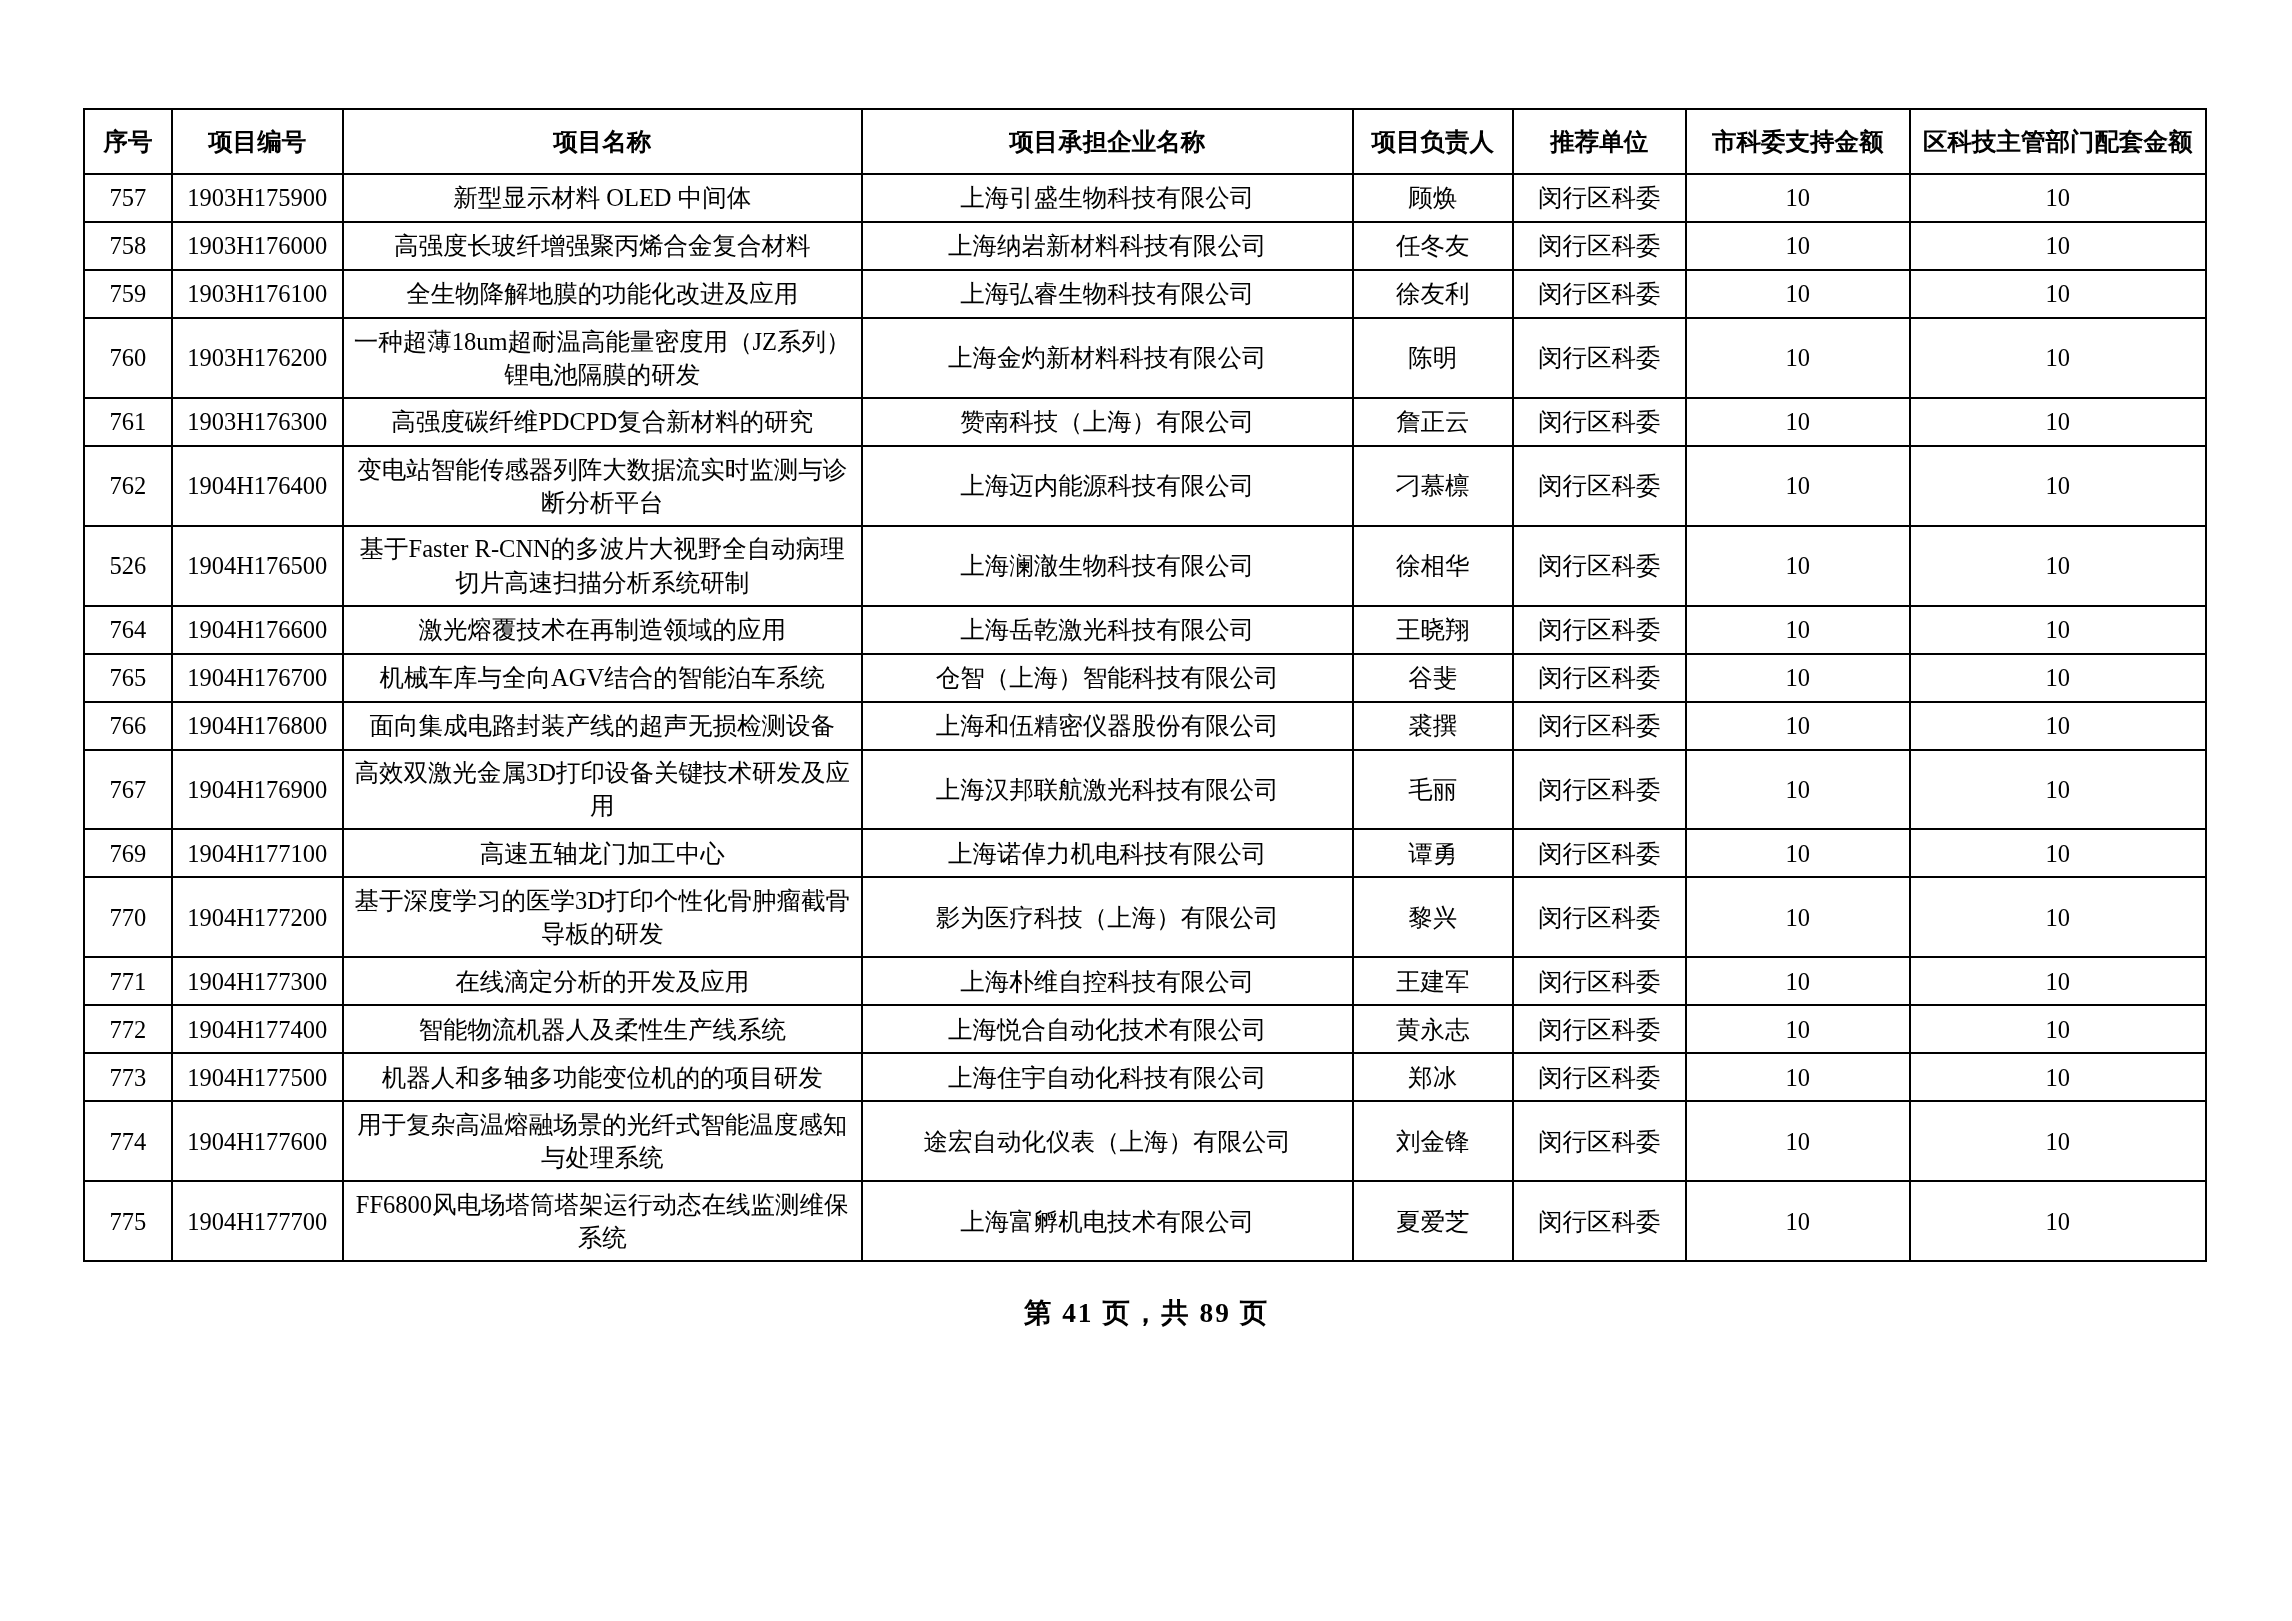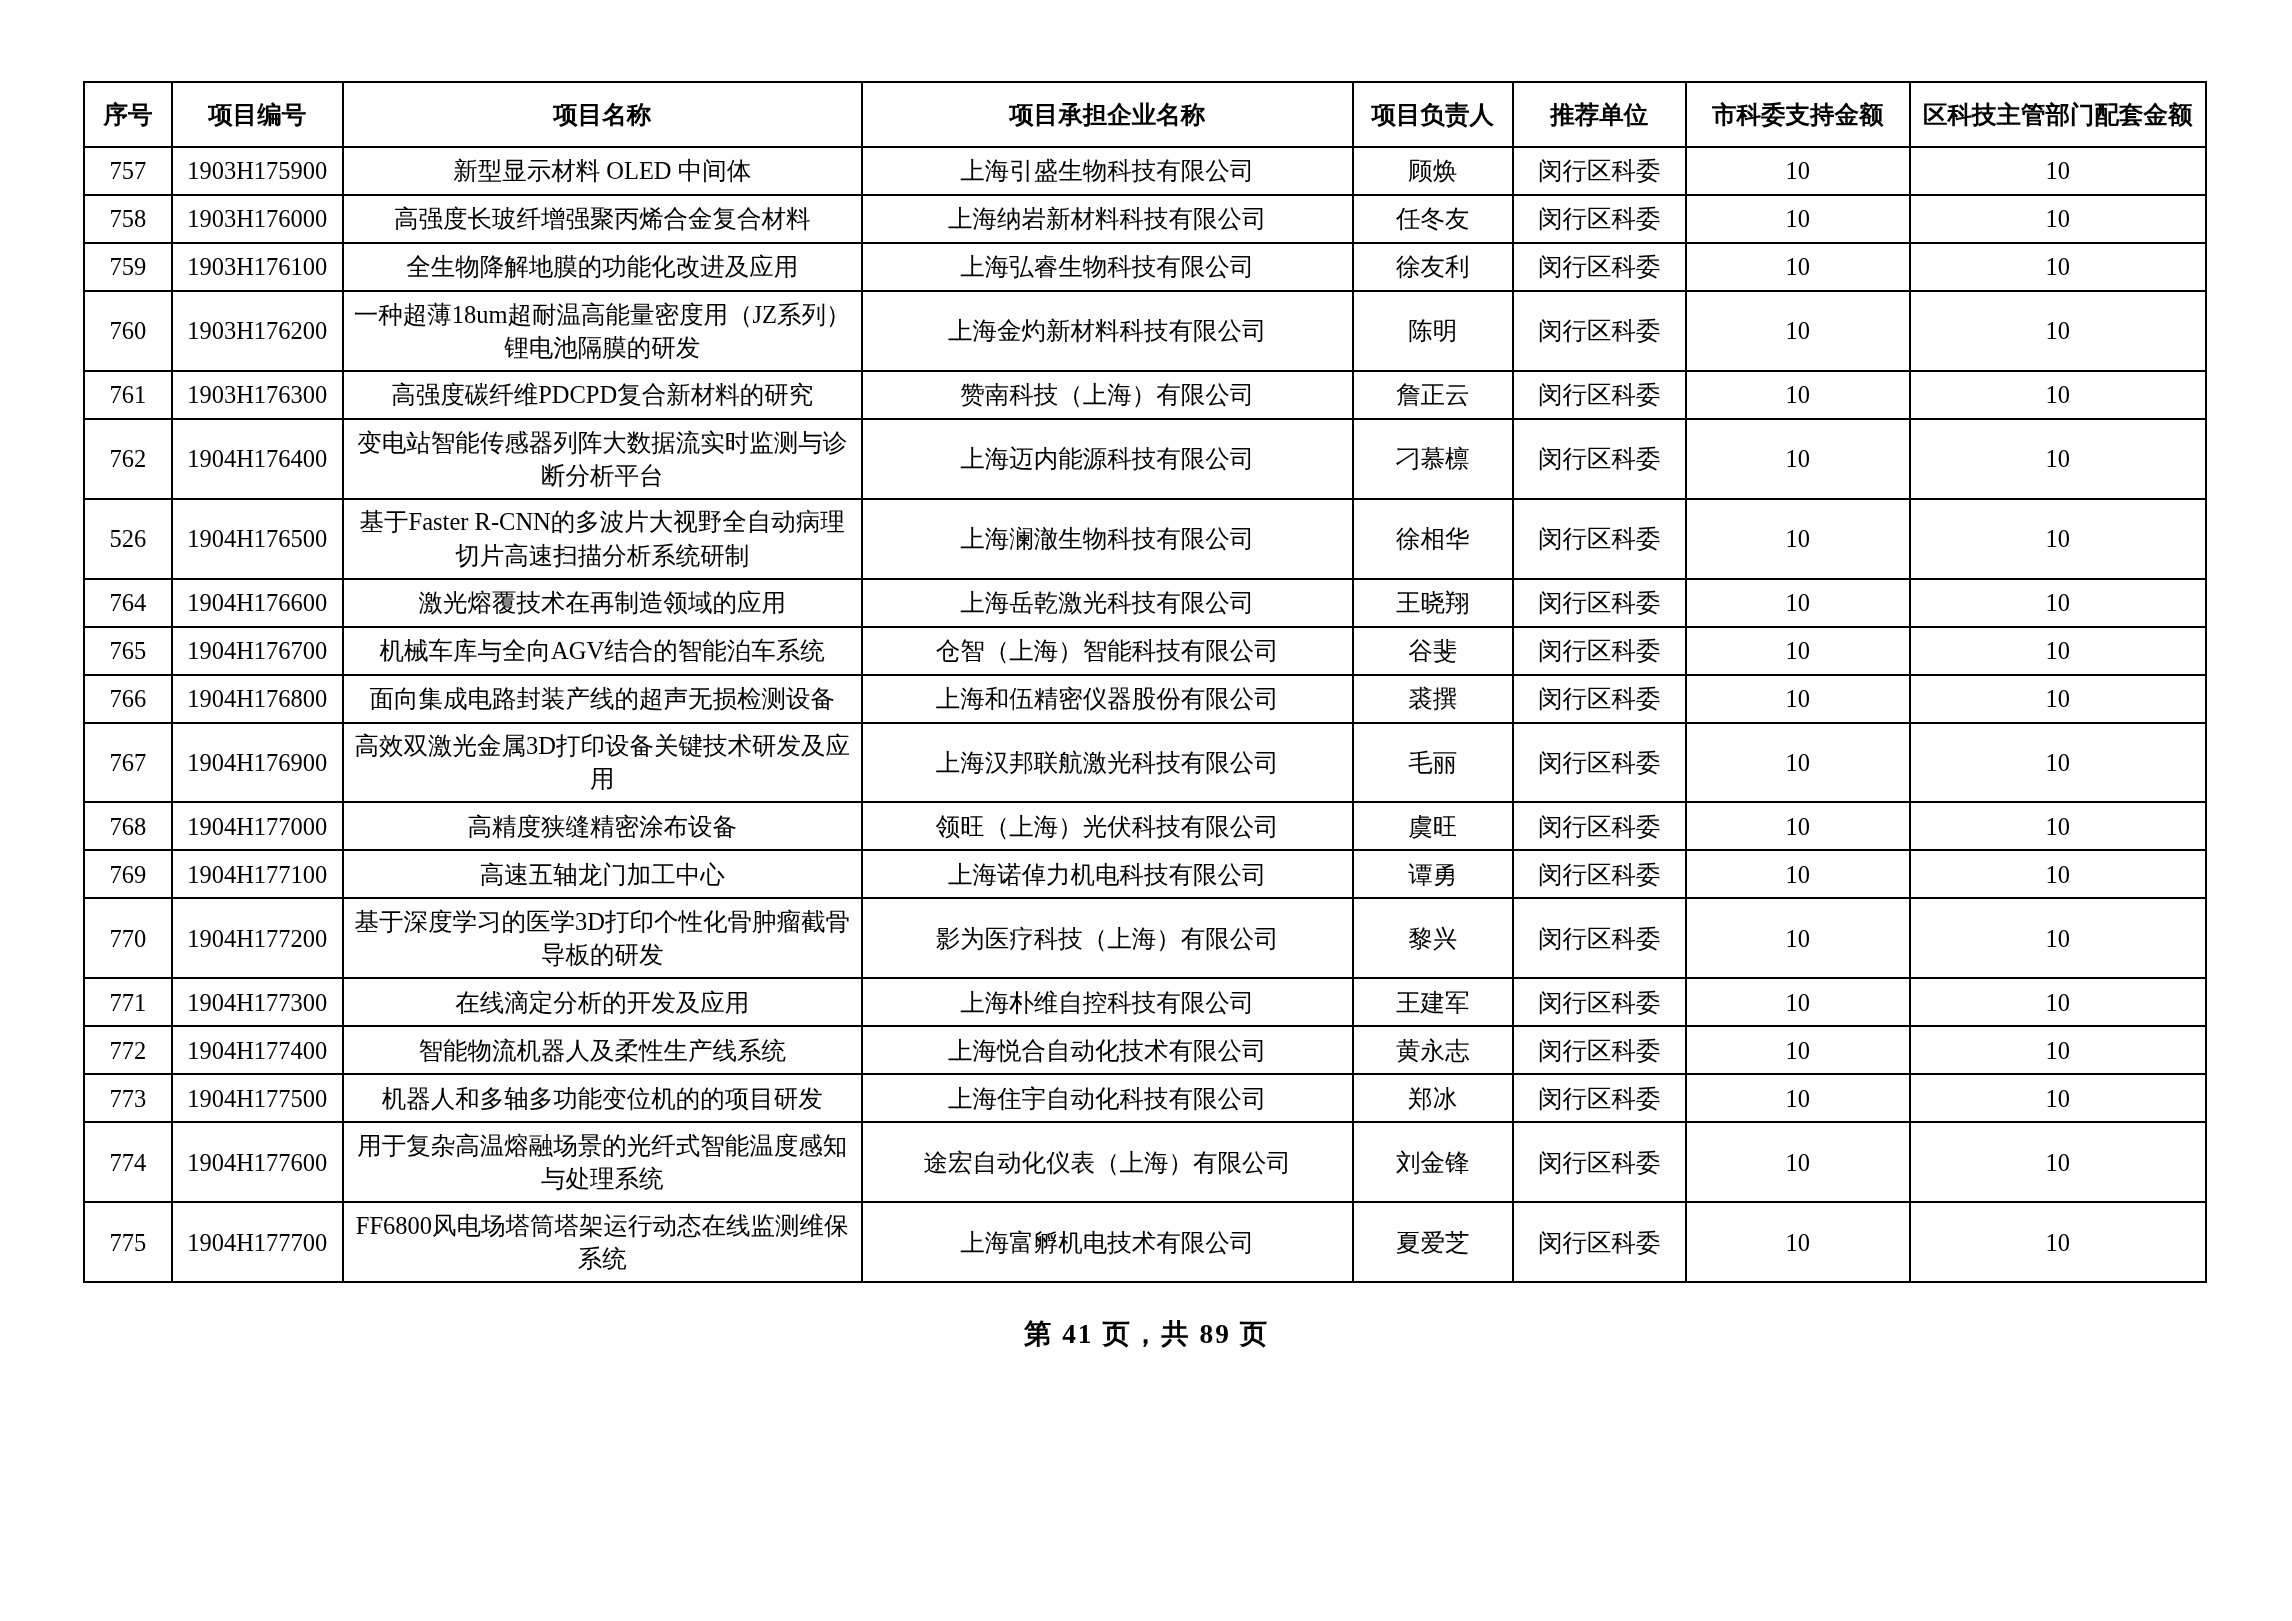--- a/index.html
+++ b/index.html
@@ -11,21 +11,21 @@
     width: 2293px;
     height: 1621px;
     font-family: "Liberation Serif", "DejaVu Serif", serif;
     color: #000000;
     position: relative;
   }
   .page {
     box-sizing: border-box;
     width: 2293px;
     height: 1621px;
-    padding: 81px 83px 0 83px;
+    padding: 108px 83px 0 83px;
     display: flex;
     flex-direction: column;
   }
   table.grid {
     border-collapse: collapse;
     table-layout: fixed;
     width: 2124px;
   }
   table.grid th, table.grid td {
     border: 2px solid #000000;
@@ -199,30 +199,20 @@
         <td class="c-idx">767</td>
         <td class="c-code">1904H176900</td>
         <td class="c-name">高效双激光金属3D打印设备关键技术研发及应用</td>
         <td class="c-company">上海汉邦联航激光科技有限公司</td>
         <td class="c-leader">毛丽</td>
         <td class="c-unit">闵行区科委</td>
         <td class="c-amt1">10</td>
         <td class="c-amt2">10</td>
       </tr>
       <tr class="row">
-        <td class="c-idx">768</td>
-        <td class="c-code">1904H177000</td>
-        <td class="c-name">高精度狭缝精密涂布设备</td>
-        <td class="c-company">领旺（上海）光伏科技有限公司</td>
-        <td class="c-leader">虞旺</td>
-        <td class="c-unit">闵行区科委</td>
-        <td class="c-amt1">10</td>
-        <td class="c-amt2">10</td>
-      </tr>
-      <tr class="row">
         <td class="c-idx">769</td>
         <td class="c-code">1904H177100</td>
         <td class="c-name">高速五轴龙门加工中心</td>
         <td class="c-company">上海诺倬力机电科技有限公司</td>
         <td class="c-leader">谭勇</td>
         <td class="c-unit">闵行区科委</td>
         <td class="c-amt1">10</td>
         <td class="c-amt2">10</td>
       </tr>
       <tr class="row">

